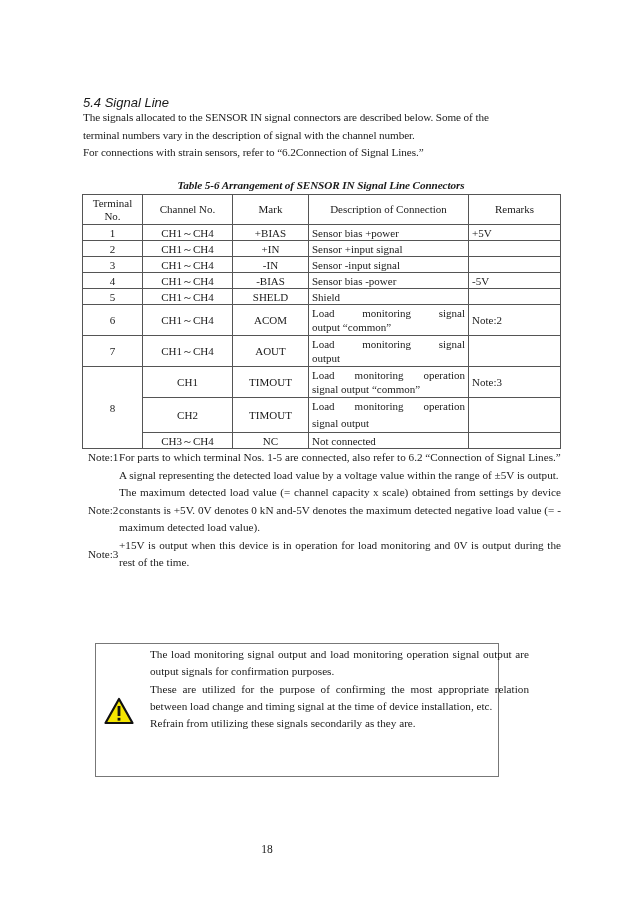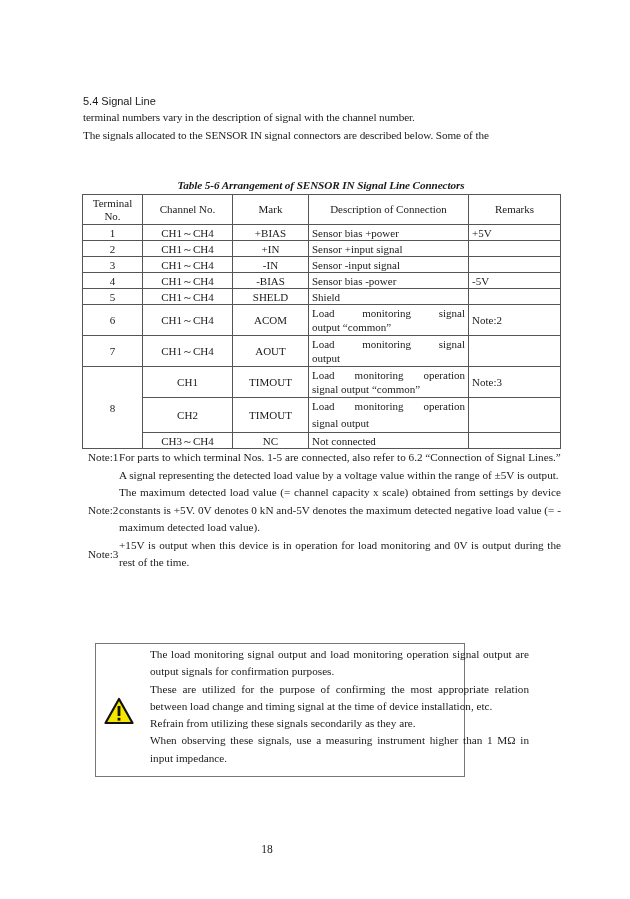--- a/index.html
+++ b/index.html
@@ -1,47 +1,48 @@
 <!DOCTYPE html>
 <html><head>
 <meta charset="utf-8">
 <style>
   html, body { margin:0; padding:0; background:#ffffff; }
   body { width:630px; height:899px; position:relative; overflow:hidden;
          font-family:"Liberation Serif", "DejaVu Serif", serif; color:#1a1a1a; }
-  .heading { position:absolute; left:83px; top:95px; font-family:"Liberation Sans", sans-serif; font-size:11px; }
+  .heading { position:absolute; left:83px; top:95px; font-family:"Liberation Sans", sans-serif; font-size:13px;font-style:italic; }
   .intro { position:absolute; left:83px; top:109px; width:480px; font-size:11.2px; line-height:17.5px; letter-spacing:-0.1px; }
   .intro div { white-space:nowrap; }
   .caption { position:absolute; left:82px; top:179px; width:478px; text-align:center; font-size:11.2px; font-weight:bold; letter-spacing:-0.1px;font-style:italic; }
   table.sig { position:absolute; left:82px; top:194px; width:478px; border-collapse:collapse; font-size:11px; table-layout:fixed; }
   table.sig td, table.sig th { border:1px solid #555; padding:0 3px; font-weight:normal; vertical-align:middle; line-height:14px; }
   table.sig th { text-align:center; height:29px; line-height:13px; }
   table.sig td.c { text-align:center; }
   table.sig td.l { text-align:left; }
   table.sig tr.r1 td { height:15px; }
   table.sig tr.r2 td { height:30px; }
   .just-first { display:block; text-align:justify; text-align-last:justify; }
   .notes { position:absolute; left:83px; top:449px; width:478px; font-size:11.2px; line-height:17.5px; }
   .note-row { position:relative; }
   .note-label { position:absolute; left:5px; }
   .note-text { margin-left:36px; text-align:justify; }
-  .caution { position:absolute; left:95px; top:643px; width:370px; height:134px; border:1px solid #777; box-sizing:border-box; }
+  .caution { position:absolute; left:95px; top:643px; width:404px; height:134px; border:1px solid #777; box-sizing:border-box; }
   .caution-icon { position:absolute; left:8px; top:53px; width:30px; height:28px; }
   .caution-text { position:absolute; left:54px; top:2px; width:379px; font-size:11.2px; line-height:17.3px; text-align:justify; }
   .caution-text div { text-align:justify; }
   .page-num { position:absolute; left:0; width:534px; top:843px; text-align:center; font-size:11.5px; }
 </style>
 </head>
 <body>
 
 <div class="heading">5.4 Signal Line</div>
 
 <div class="intro">
+  <div>The signals allocated to the SENSOR IN signal connectors are described below. Some of the</div>
   <div>terminal numbers vary in the description of signal with the channel number.</div>
-  <div>The signals allocated to the SENSOR IN signal connectors are described below. Some of the</div>
+  <div>For connections with strain sensors, refer to “6.2Connection of Signal Lines.”</div>
 </div>
 
 <div class="caption">Table 5-6 Arrangement of SENSOR IN Signal Line Connectors</div>
 
 <table class="sig">
   <colgroup>
     <col style="width:60px">
       <col style="width:90px">
       <col style="width:76px">
       <col style="width:160px">
@@ -157,17 +158,16 @@
 <div class="caution">
   <svg class="caution-icon" viewBox="0 0 30 28">
     <polygon points="15,2 28.5,26 1.5,26" fill="#f5e600" stroke="#111" stroke-width="2.2" stroke-linejoin="round"></polygon>
     <rect x="13.6" y="9" width="2.8" height="10" fill="#111"></rect>
     <rect x="13.6" y="20.8" width="2.8" height="2.8" fill="#111"></rect>
   </svg>
   <div class="caution-text">
     <div>The load monitoring signal output and load monitoring operation signal output are output signals for confirmation purposes.</div>
     <div>These are utilized for the purpose of confirming the most appropriate relation between load change and timing signal at the time of device installation, etc.</div>
     <div>Refrain from utilizing these signals secondarily as they are.</div>
-    <div>When observing these signals, use a measuring instrument higher than 1 MΩ in input impedance.</div>
   </div>
 </div>
 
 <div class="page-num">18</div>
 
 </body></html>

